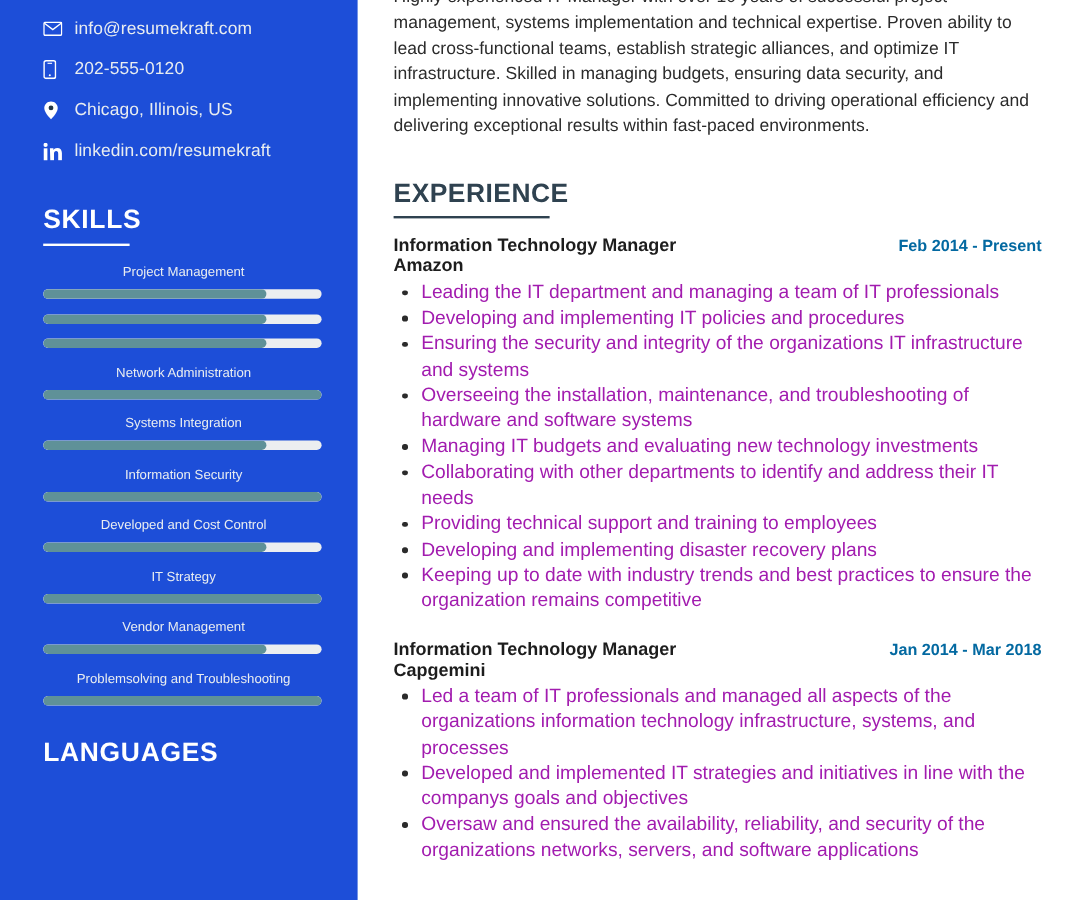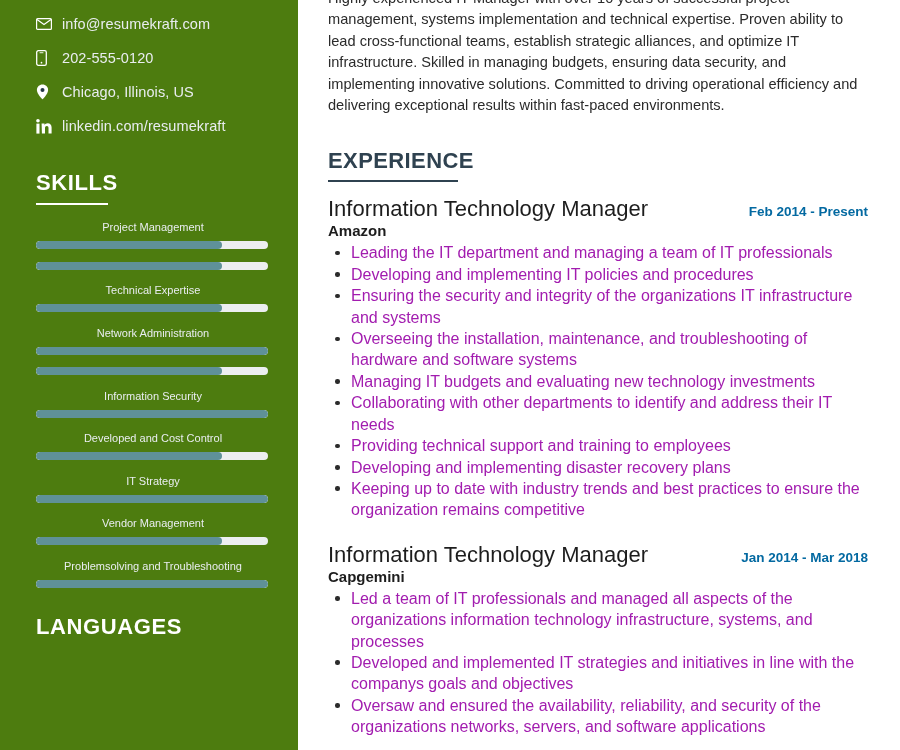--- a/index.html
+++ b/index.html
@@ -7,21 +7,21 @@
   body {
     font-family:"Liberation Sans", sans-serif;
     background:#ffffff;
     display:flex;
   }
 
   
   .sidebar {
     width:298px;
     height:750px;
-    background:#4d7c0f;
+    background:#1d4ed8;
     flex:0 0 298px;
     padding:0 28px 0 36px;
     position:relative;
     overflow:hidden;
   }
 
   .contact-list { padding-top:7px; }
   .contact-row {
     display:flex;
     align-items:center;
@@ -118,22 +118,22 @@
   }
 
   .job { margin-bottom:4px; }
   .job-top {
     display:flex;
     justify-content:space-between;
     align-items:baseline;
   }
   .job-title {
     color:#1d1d1d;
-    font-size:22px;
-    font-weight:400;
+    font-size:15px;
+    font-weight:700;
   }
   .job-dates {
     color:#0369a1;
     font-size:13.5px;
     font-weight:700;
     white-space:nowrap;
     padding-left:14px;
   }
   .job-company {
     color:#1d1d1d;
@@ -228,34 +228,34 @@
       </div>
     </div>
 
     <div class="skill">
       <div class="bar-track">
         <div class="bar-fill" style="width: 80%;"></div>
       </div>
     </div>
 
     <div class="skill">
-      <div class="skill-name">Technical Expertise</div>
       <div class="bar-track">
         <div class="bar-fill" style="width: 80%;"></div>
       </div>
     </div>
 
     <div class="skill">
       <div class="skill-name">Network Administration</div>
       <div class="bar-track">
         <div class="bar-fill" style="width: 100%;"></div>
       </div>
     </div>
 
     <div class="skill">
+      <div class="skill-name">Systems Integration</div>
       <div class="bar-track">
         <div class="bar-fill" style="width: 80%;"></div>
       </div>
     </div>
 
     <div class="skill">
       <div class="skill-name">Information Security</div>
       <div class="bar-track">
         <div class="bar-fill" style="width: 100%;"></div>
       </div>

